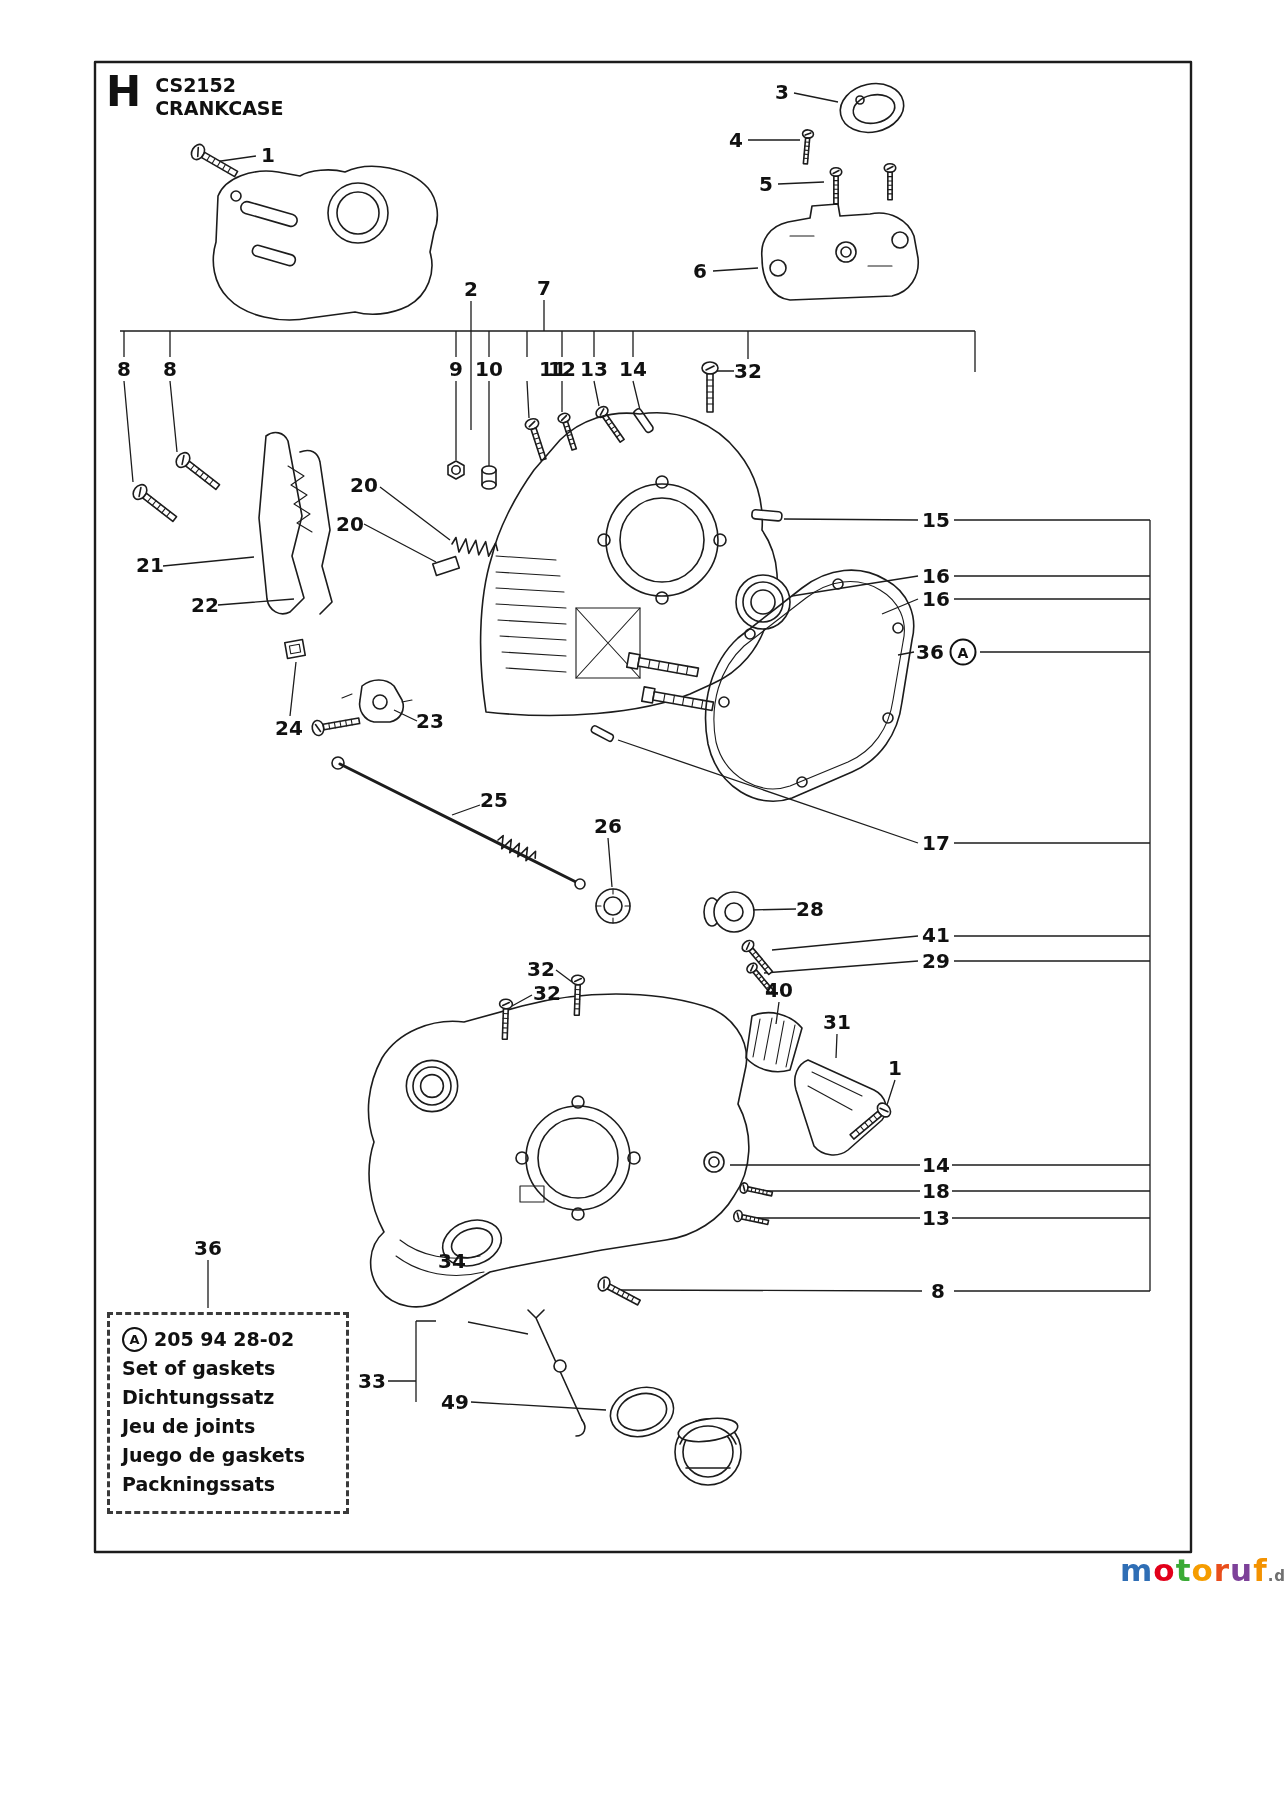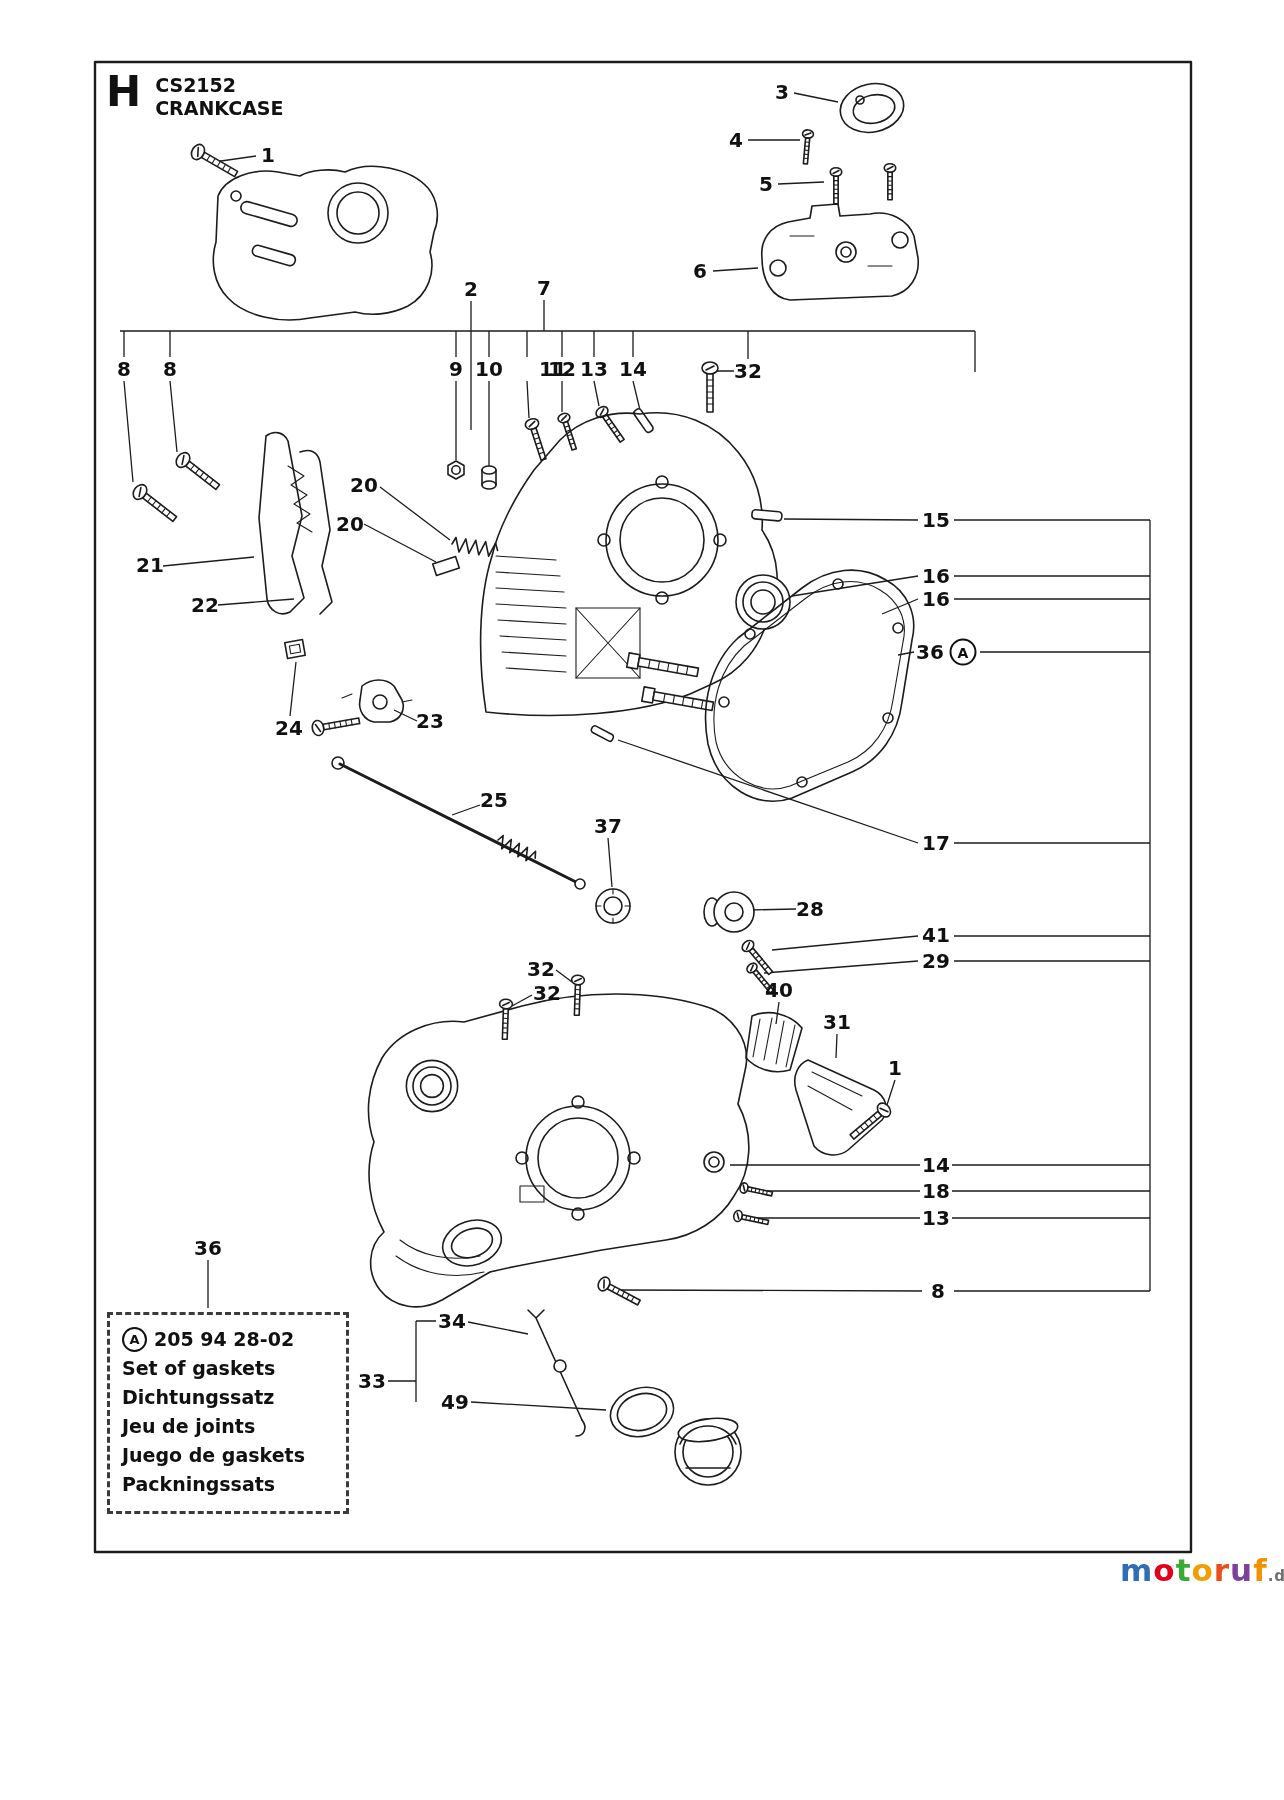--- a/index.html
+++ b/index.html
@@ -322,36 +322,36 @@
   <div class="callout" style="left:936px;top:599px">16</div>
   <div class="callout" style="left:930px;top:652px">36</div>
   <div class="badge" style="left:963px;top:652px">A</div>
   <div class="callout" style="left:364px;top:485px">20</div>
   <div class="callout" style="left:350px;top:524px">20</div>
   <div class="callout" style="left:150px;top:565px">21</div>
   <div class="callout" style="left:205px;top:605px">22</div>
   <div class="callout" style="left:289px;top:728px">24</div>
   <div class="callout" style="left:430px;top:721px">23</div>
   <div class="callout" style="left:494px;top:800px">25</div>
-  <div class="callout" style="left:608px;top:826px">37</div>
+  <div class="callout" style="left:608px;top:826px">26</div>
   <div class="callout" style="left:936px;top:843px">17</div>
   <div class="callout" style="left:810px;top:909px">28</div>
   <div class="callout" style="left:936px;top:935px">41</div>
   <div class="callout" style="left:936px;top:961px">29</div>
   <div class="callout" style="left:779px;top:990px">40</div>
   <div class="callout" style="left:837px;top:1022px">31</div>
   <div class="callout" style="left:541px;top:969px">32</div>
   <div class="callout" style="left:547px;top:993px">32</div>
   <div class="callout" style="left:895px;top:1068px">1</div>
   <div class="callout" style="left:936px;top:1165px">14</div>
   <div class="callout" style="left:936px;top:1191px">18</div>
   <div class="callout" style="left:936px;top:1218px">13</div>
   <div class="callout" style="left:938px;top:1291px">8</div>
   <div class="callout" style="left:208px;top:1248px">36</div>
-  <div class="callout" style="left:452px;top:1321px">34</div>
+  <div class="callout" style="left:452px;top:1261px">34</div>
   <div class="callout" style="left:372px;top:1381px">33</div>
   <div class="callout" style="left:455px;top:1402px">49</div>
 
   <div class="gasket-box">
     <div class="ref">
       <span class="mini-badge">A</span>
       <span>205 94 28-02</span>
     </div>
     <div>Set of gaskets</div>
     <div>Dichtungssatz</div>

